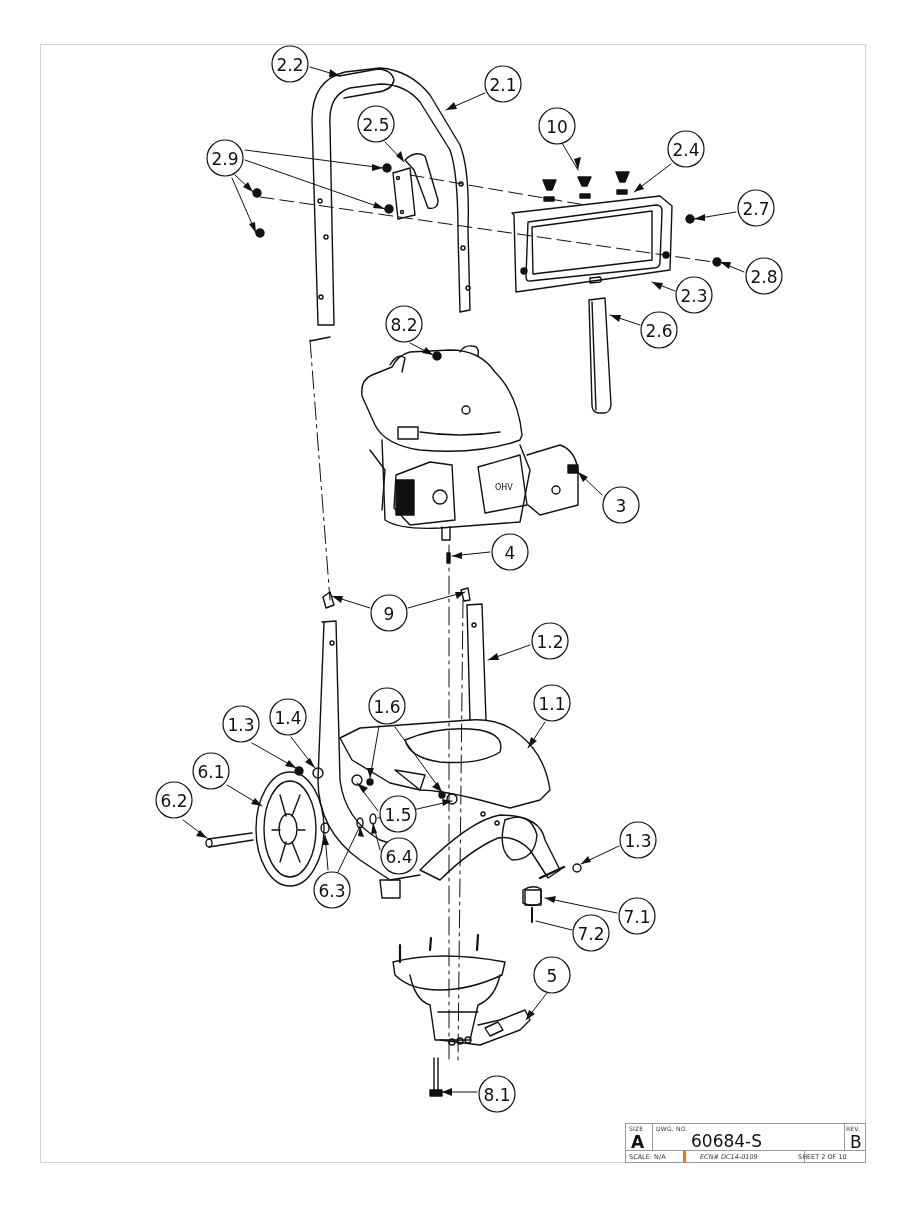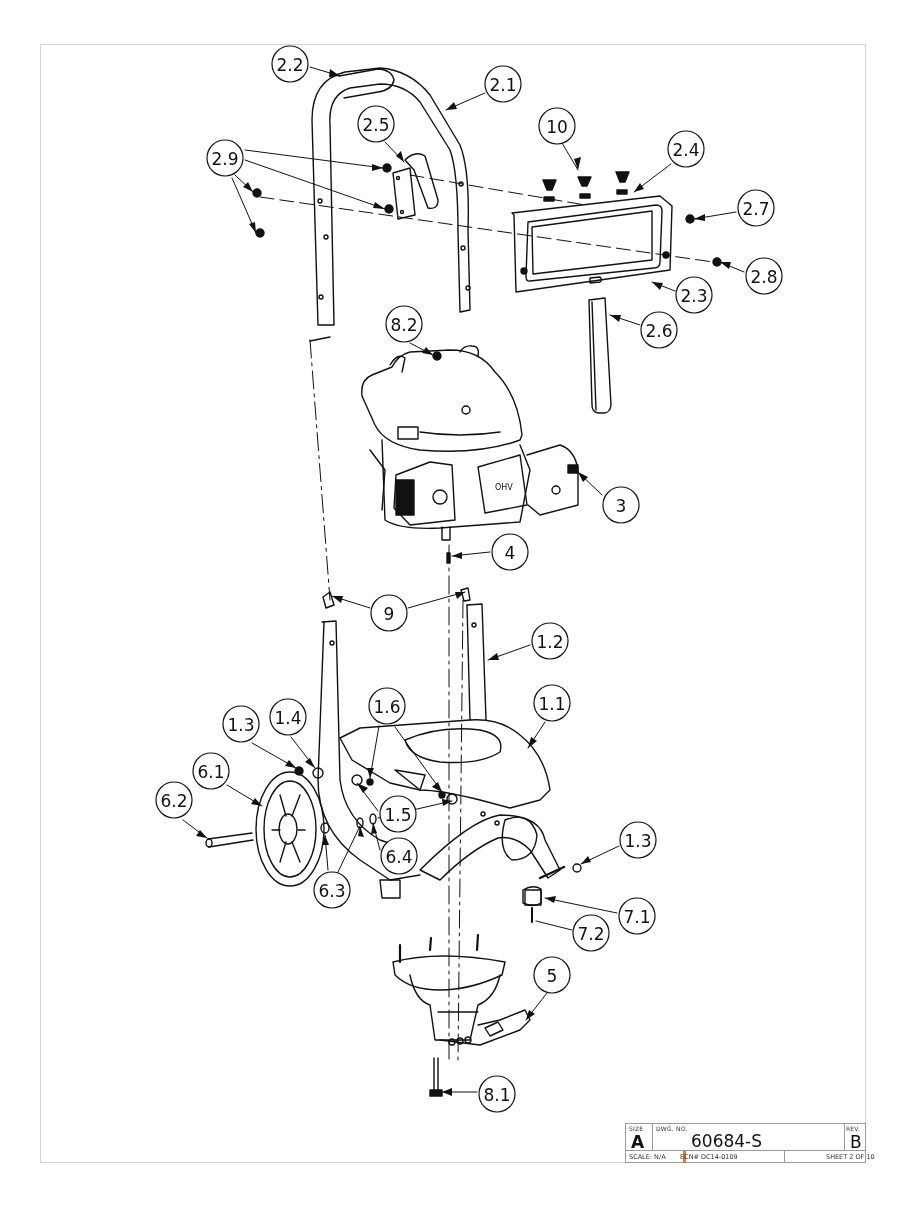--- a/index.html
+++ b/index.html
@@ -11,22 +11,22 @@
   .tb-row1 { position:absolute; left:0; top:0; width:100%; height:27px; border-bottom:1px solid #9a9a9a; box-sizing:border-box; }
   .tb-size { position:absolute; left:0; top:0; width:27px; height:26px; border-right:1px solid #9a9a9a; box-sizing:border-box; }
   .tb-dwg { position:absolute; left:27px; top:0; width:192px; height:26px; border-right:1px solid #9a9a9a; box-sizing:border-box;text-align:right; }
   .tb-rev { position:absolute; left:219px; top:0; width:20px; height:26px; }
   .tb-label { position:absolute; left:3px; top:1px; font-size:6px; color:#333; letter-spacing:0.2px; }
   .tb-size-val { position:absolute; left:5px; top:8px; font-size:17px; font-weight:bold; color:#111; }
   .tb-dwg-val { position:absolute; left:38px; top:7px; font-size:17px; color:#111; }
   .tb-rev-val { position:absolute; left:5px; top:8px; font-size:17px; color:#111; }
   .tb-row2 { position:absolute; left:0; top:27px; width:100%; height:12px; font-size:6.5px; color:#333; }
   .tb-scale { position:absolute; left:0; top:0; width:60px; height:12px; border-right:3px solid #f97316; box-sizing:border-box; padding-left:3px; line-height:12px; }
-  .tb-ecn { position:absolute; left:51px; top:0; width:108px; height:12px; border-right:1px solid #9a9a9a; box-sizing:border-box; padding-left:3px; line-height:12px; }
-  .tb-sheet { position:absolute; left:168px; top:0; width:72px; height:12px; padding-left:4px; line-height:12px; box-sizing:border-box;margin-left:28px; }
+  .tb-ecn { position:absolute; left:71px; top:0; width:108px; height:12px; border-right:1px solid #9a9a9a; box-sizing:border-box; padding-left:3px; line-height:12px;font-style:italic; }
+  .tb-sheet { position:absolute; left:168px; top:0; width:72px; height:12px; padding-left:4px; line-height:12px; box-sizing:border-box; }
 </style>
 </head>
 <body>
 
 <div id="sheet"></div>
 
 <svg id="drawing" viewBox="0 0 906 1208" xmlns="http://www.w3.org/2000/svg">
   <g fill="none" stroke="#111" stroke-width="1.4" stroke-linejoin="round" stroke-linecap="round">
 
     <g>

